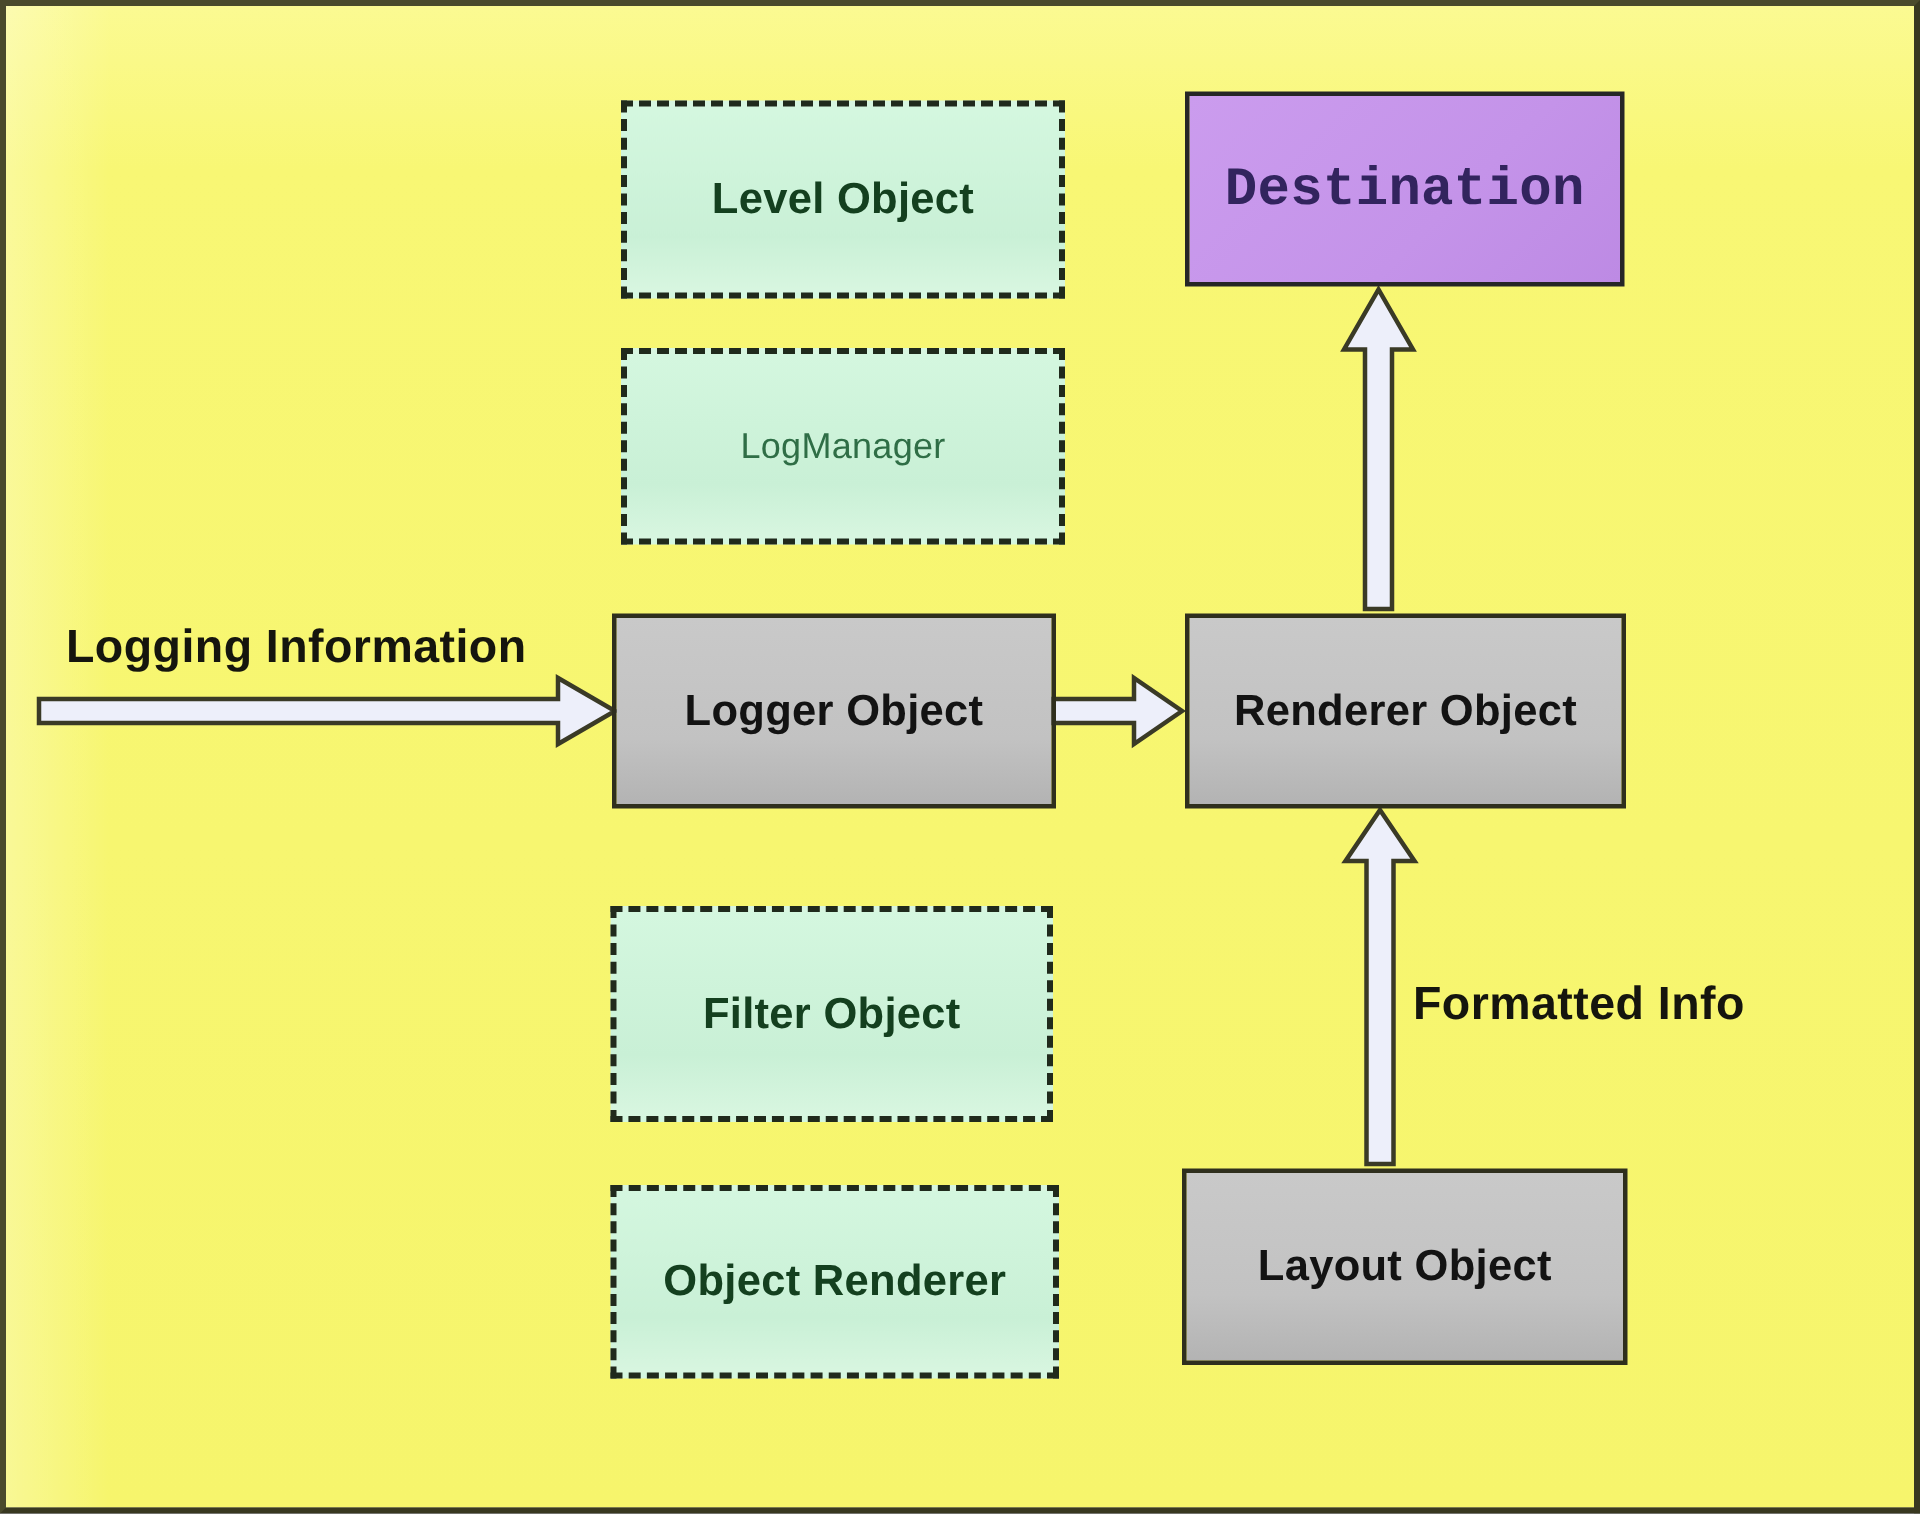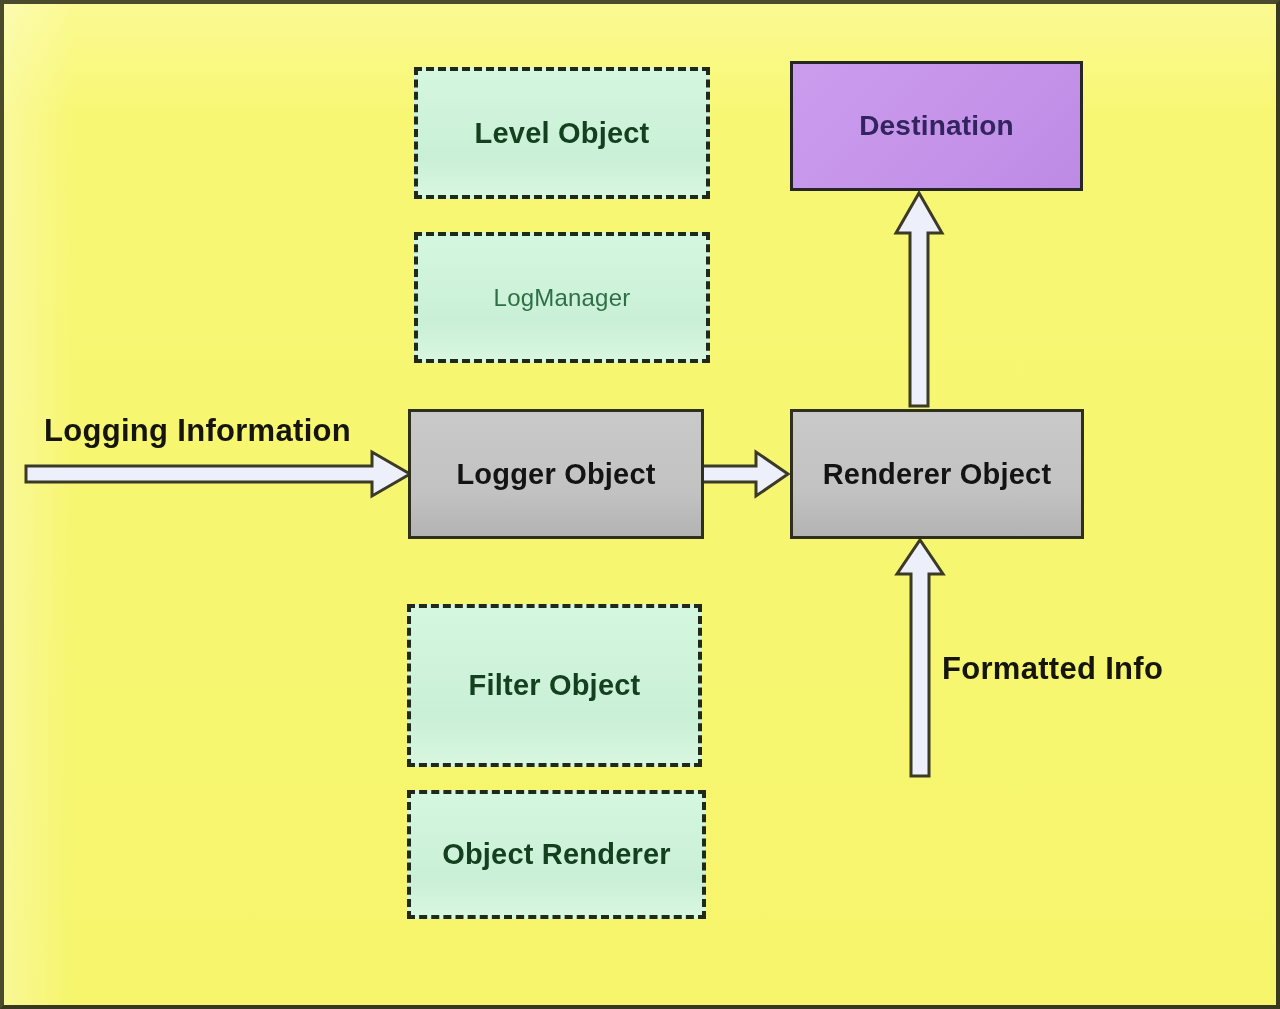--- a/index.html
+++ b/index.html
@@ -32,29 +32,29 @@
     text-align:right;
   }
   .node.purple{
     border:3px solid #262626;
     background:linear-gradient(135deg,#cb9cee 0,#c493e9 60%,#bd8ae4 100%);
   }
   .node-label{font-weight:bold;font-size:29px;letter-spacing:.2px;}
   .green-bold{color:#14401f;}
   .green-regular{color:#2f6e46;font-weight:normal;font-size:24px;}
   .black-bold{color:#131313;}
-  .purple-bold{color:#32245e;font-size:28px;}
+  .purple-bold{color:#32245e;font-size:36px;font-family:Liberation Mono, monospace;}
 
   
   #level-object{left:410px;top:63px;width:296px;height:132px;}
   #log-manager{left:410px;top:228px;width:296px;height:131px;}
   #destination{left:786px;top:57px;width:293px;height:130px;}
   #logger-object{left:404px;top:405px;width:296px;height:130px;}
   #appender-object{left:786px;top:405px;width:294px;height:130px;}
-  #filter-object{left:403px;top:600px;width:295px;height:163px;}
+  #filter-object{left:403px;top:600px;width:295px;height:144px;}
   #object-renderer{left:403px;top:786px;width:299px;height:129px;}
   #layout-object{left:784px;top:775px;width:297px;height:131px;}
 
   
   .edge-label{
     position:absolute;
     font-weight:bold;color:#15150e;
     font-size:31px;letter-spacing:.3px;white-space:nowrap;
   }
   #logging-information-label{left:40px;top:409px;}
@@ -98,19 +98,22 @@
   </div>
 
   <div class="node gray" id="logger-object">
     <span class="node-label black-bold">Logger Object</span>
   </div>
 
   <div class="node gray" id="appender-object">
     <span class="node-label black-bold">Renderer Object</span>
   </div>
 
+  <div class="node gray" id="layout-object">
+    <span class="node-label black-bold">Layout Object</span>
+  </div>
 
   <div class="edge-label" id="logging-information-label">Logging Information</div>
 
 
   <div class="edge-label" id="formatted-info-label">Formatted Info</div>
 
 </div>
 
 </body></html>

